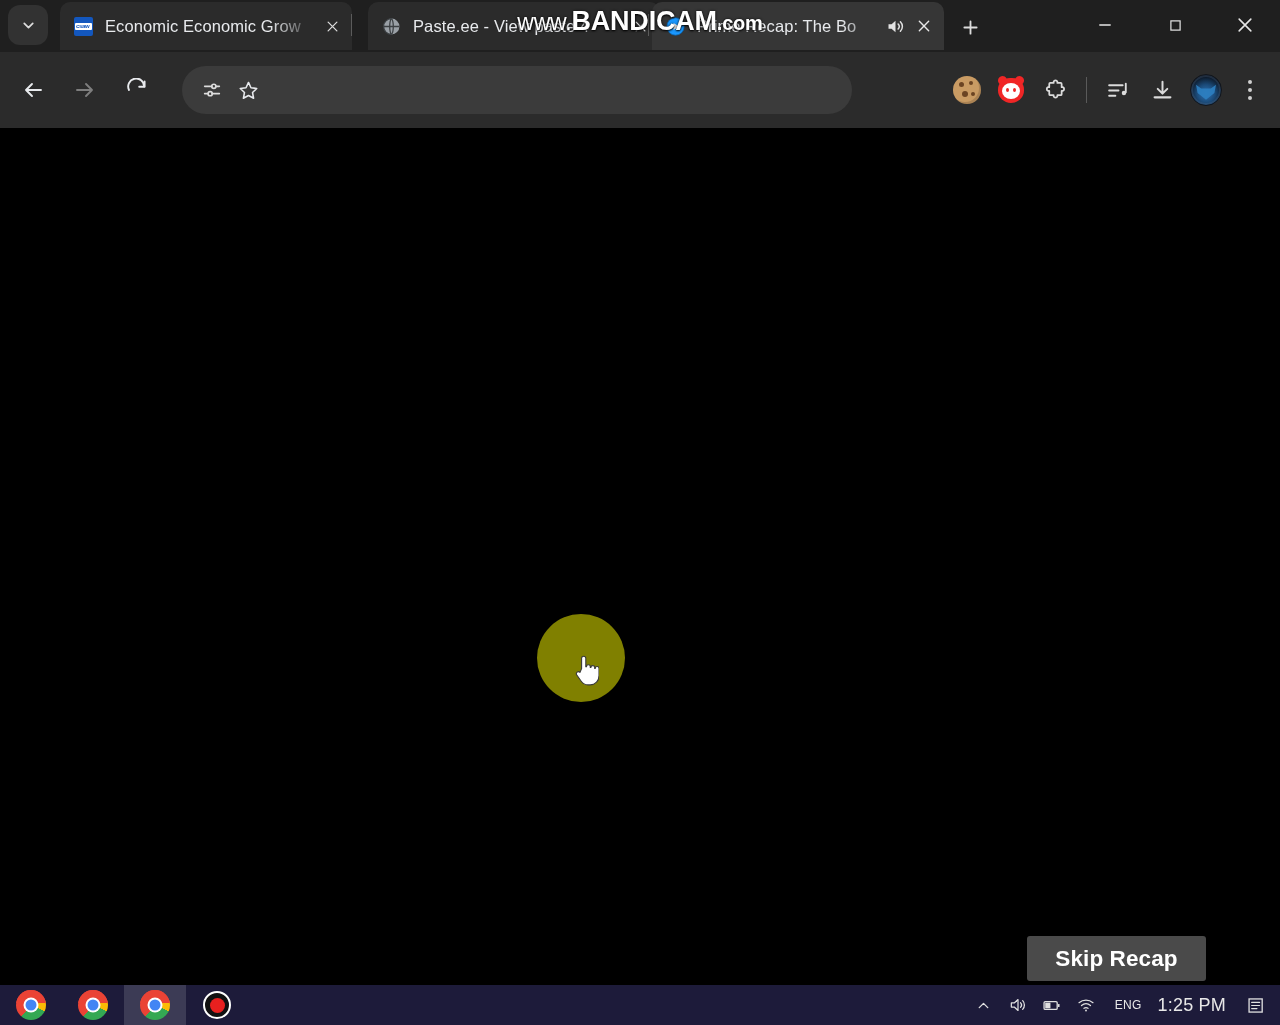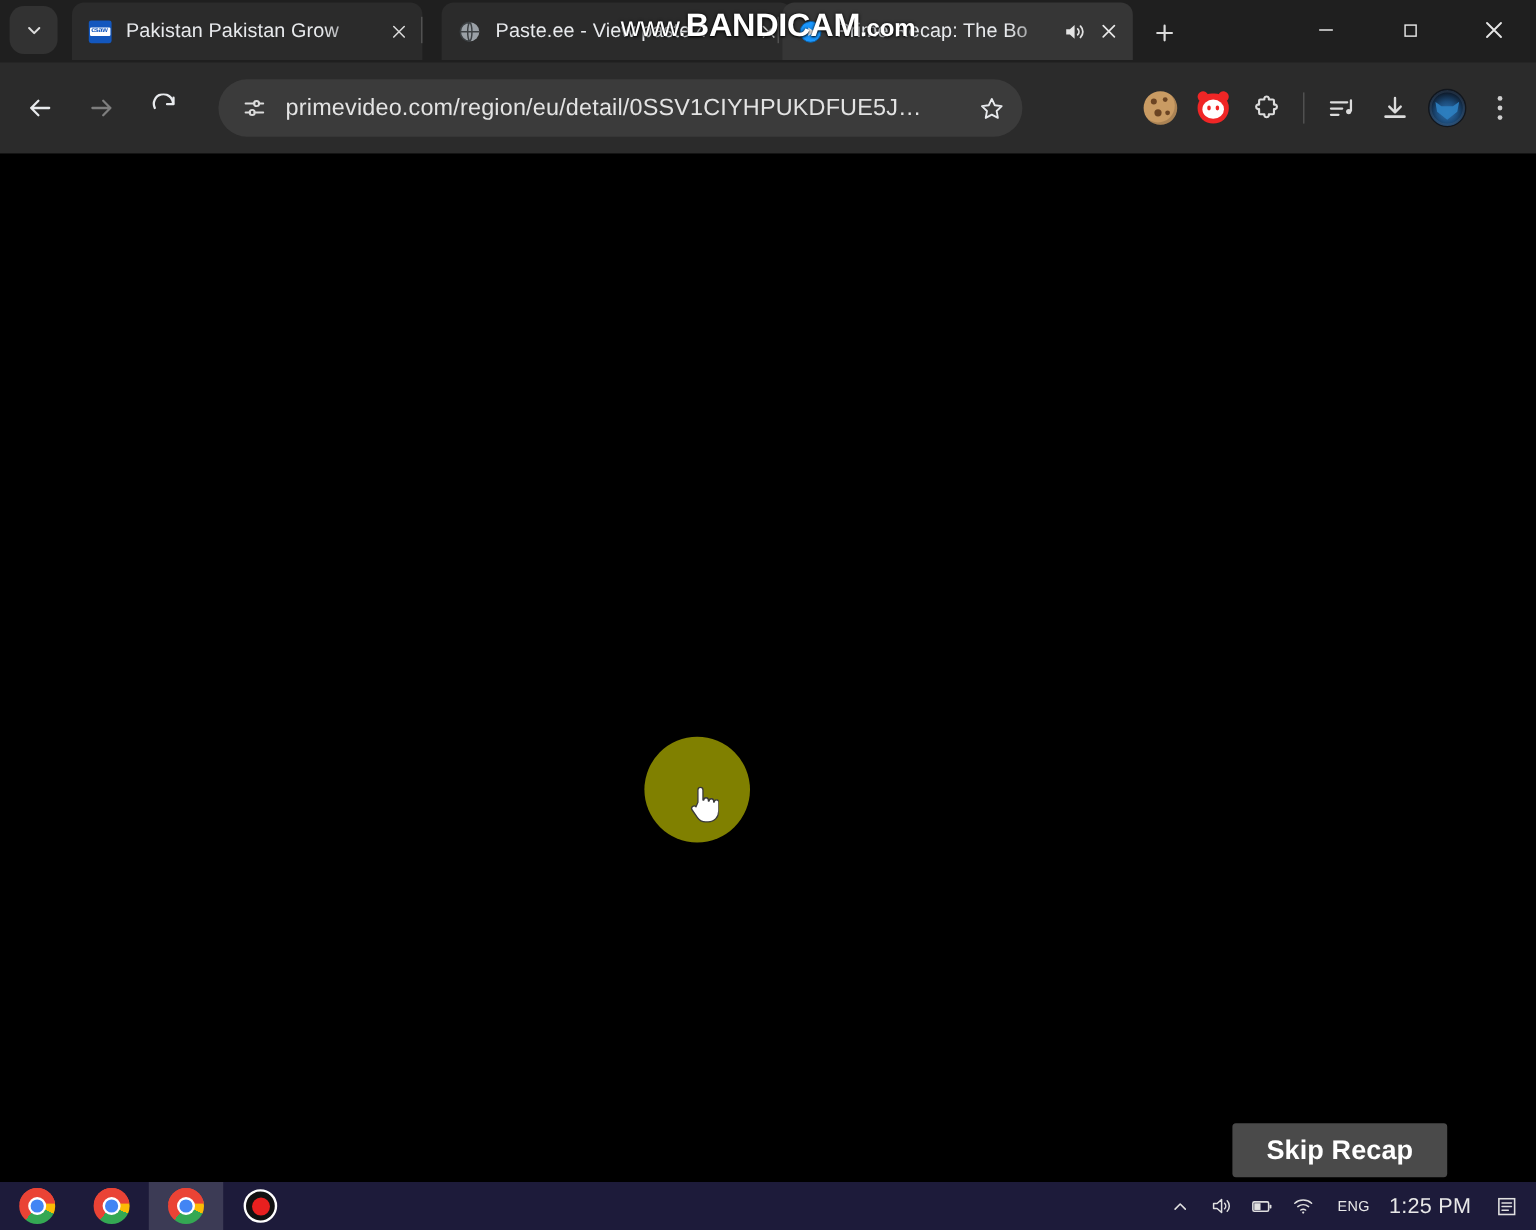--- a/index.html
+++ b/index.html
@@ -173,21 +173,21 @@
         </svg>
       </div>
 
       <div class="tab inactive tab1">
         <span class="favicon">
           <span style="position:absolute;inset:0;background:#1357be;border-radius:2px;"></span>
           <span style="position:absolute;left:1px;right:1px;top:6px;height:7px;background:#fff;border-radius:1px;
                        font-size:0;"></span>
           <span style="position:absolute;left:2px;top:5px;font-size:6px;color:#1357be;font-family:'Liberation Sans',sans-serif;font-weight:700;letter-spacing:-.3px;line-height:9px;">csaw</span>
         </span>
-        <span class="title">Pakistan Pakistan Grow</span>
+        <span class="title">Economic Economic Grow</span>
         <span class="tabclose">
           <svg viewBox="0 0 24 24" width="15" height="15">
             <path d="M5 5l14 14M19 5L5 19" stroke="#d8d8d8" stroke-width="2.1" stroke-linecap="round"></path>
           </svg>
         </span>
       </div>
 
       <div class="tab-sep sep1"></div>
 
       <div class="tab inactive tab2">
@@ -274,21 +274,20 @@
       </div>
 
       <div class="omnibox">
         <span class="omni-ico">
           <svg viewBox="0 0 24 24" width="22" height="22">
             <path d="M4 8h8M16 8h4M4 16h4M12 16h8" stroke="#dcdcdc" stroke-width="1.8" stroke-linecap="round"></path>
             <circle cx="14" cy="8" r="2.3" fill="none" stroke="#dcdcdc" stroke-width="1.8"></circle>
             <circle cx="10" cy="16" r="2.3" fill="none" stroke="#dcdcdc" stroke-width="1.8"></circle>
           </svg>
         </span>
-        <span class="omni-url" title="primevideo.com/region/eu/detail/0SSV1CIYHPUKDFUE5J…">primevideo.com/region/eu/detail/0SSV1CIYHPUKDFUE5J…</span>
         <span class="omni-star">
           <svg viewBox="0 0 24 24" width="23" height="23">
             <path d="M12 3.6l2.6 5.5 6 .8-4.4 4.2 1.1 6L12 17.2 6.7 20.1l1.1-6L3.4 9.9l6-.8z" fill="none" stroke="#e8eaed" stroke-width="1.6" stroke-linejoin="round"></path>
           </svg>
         </span>
       </div>
 
       <div class="tb-actions">
         <div class="tb-ico">
           <span class="cookie">

